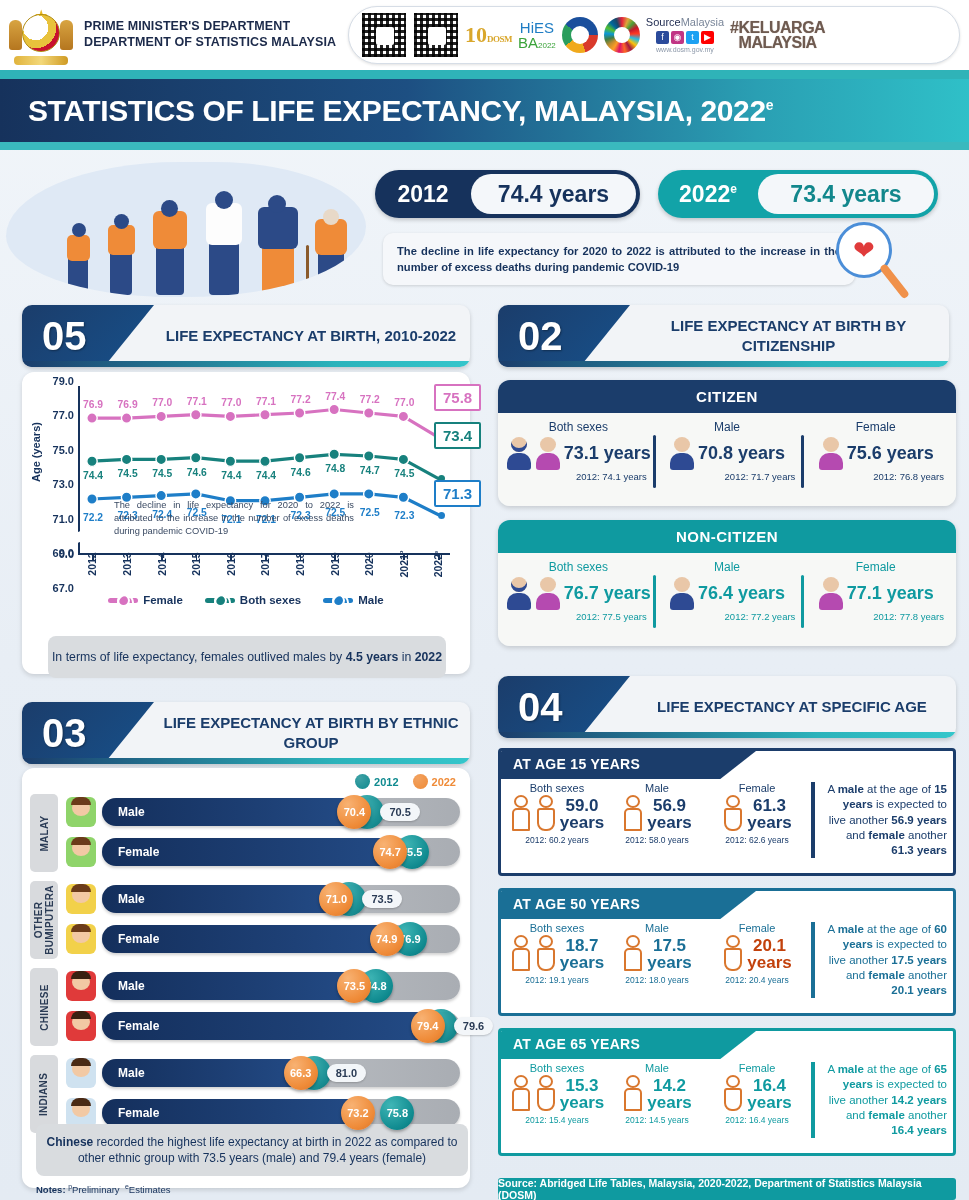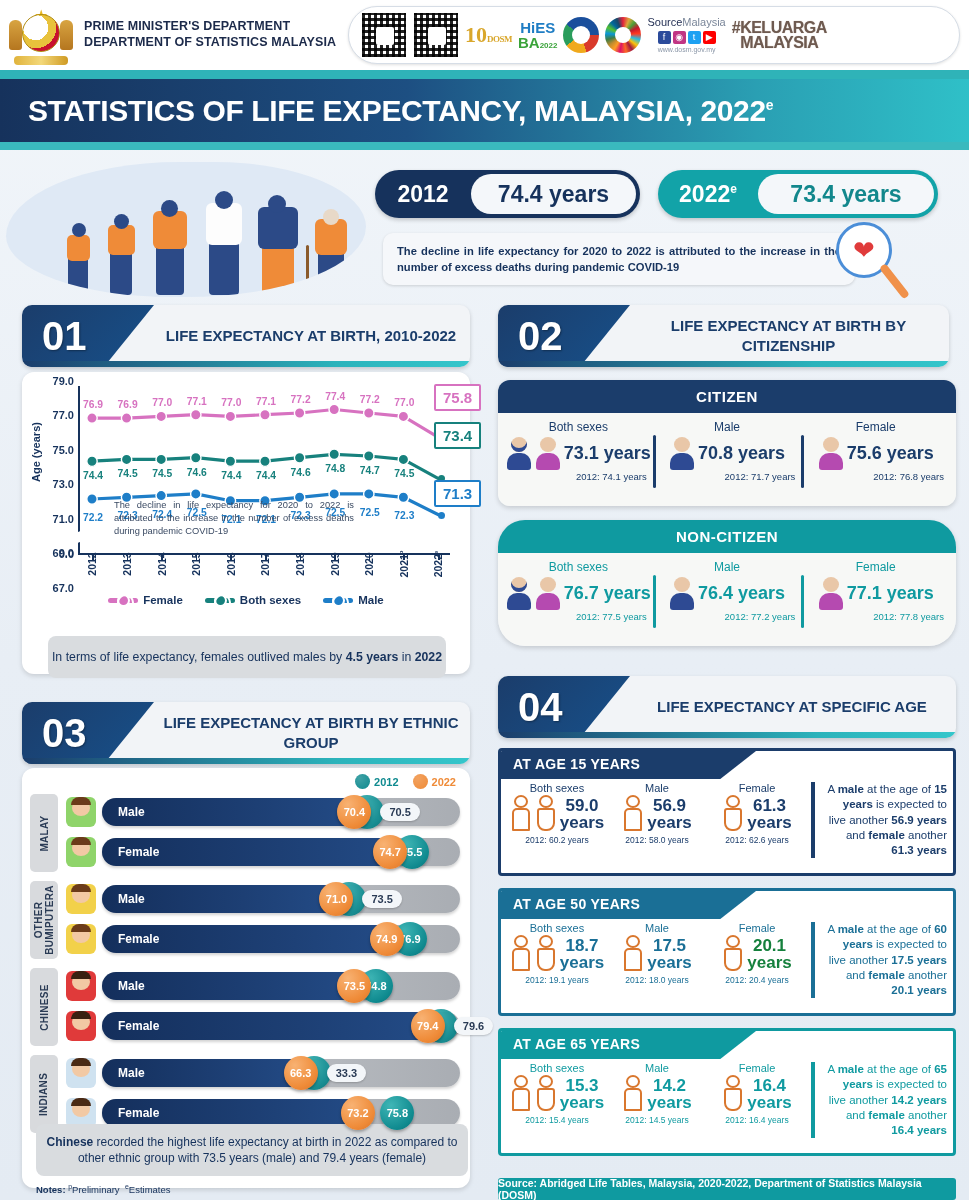--- a/index.html
+++ b/index.html
@@ -31,21 +31,21 @@
       box-shadow:0 1px 3px rgba(0,0,0,.12); overflow:hidden;}
   .qr { width:46px; height:46px; flex:0 0 auto; position:relative;
       background-image:
         repeating-linear-gradient(0deg,#222 0 3px,transparent 3px 6px),
         repeating-linear-gradient(90deg,#222 0 3px,#fff 3px 6px);
       background-blend-mode:multiply; border:1px solid #fff;}
   .qr::after { content:""; position:absolute; left:14px; top:14px; width:18px; height:18px; background:#fff; border-radius:2px;}
   .logoitem { flex:0 0 auto; display:flex; flex-direction:column; align-items:center; justify-content:center; font-size:8px;}
   .l10 { color:#d9a72c; font-weight:bold; font-size:22px; font-family:"Liberation Serif",serif; }
   .l10 small { font-size:9px; letter-spacing:-.5px;}
-  .lhies { color:#1f7dc4; font-weight:bold; font-size:15px; line-height:1; }
+  .lhies { color:#1f7dc4; font-weight:normal; font-size:15px; line-height:1; }
   .lhies .ba { color:#3aa33a; }
   .lhies .yr { font-size:8px; color:#3aa33a;}
   .lmyr { width:36px;height:36px;border-radius:50%;
       background:conic-gradient(#1a4f9c 0 25%, #d93a2b 25% 45%, #f0a91c 45% 65%, #2a9d5c 65% 85%, #1a4f9c 85% 100%);
       position:relative;}
   .lmyr::after{content:"";position:absolute;inset:9px;background:#fff;border-radius:50%;}
   .lsdg { width:36px;height:36px;border-radius:50%;
       background:conic-gradient(#e5243b,#dda63a,#4c9f38,#c5192d,#ff3a21,#26bde2,#fcc30b,#a21942,#fd6925,#dd1367,#fd9d24,#bf8b2e,#3f7e44,#0a97d9,#56c02b,#00689d,#19486a,#e5243b);
       position:relative;}
   .lsdg::after{content:"";position:absolute;inset:10px;background:#fff;border-radius:50%;font-size:5px;}
@@ -267,21 +267,21 @@
   <div class="notebox">
     <p>The decline in life expectancy for 2020 to 2022 is attributed to the increase in the number of excess deaths during pandemic COVID-19</p>
   </div>
   <div class="magnif">
       <span class="heart">❤</span>
     </div>
   <div class="maghandle"></div>
 
   <div class="sec" style="left:22px;top:305px;width:448px;height:62px;">
     <div class="num">
-        <span>01</span>
+        <span>05</span>
       </div>
     <div class="stitle">LIFE EXPECTANCY AT BIRTH, 2010-2022</div>
     <div class="underline"></div>
   </div>
   <div class="sec" style="left:498px;top:305px;width:451px;height:62px;">
     <div class="num">
         <span>02</span>
       </div>
     <div class="stitle">LIFE EXPECTANCY AT BIRTH BY CITIZENSHIP</div>
     <div class="underline"></div>
@@ -482,21 +482,21 @@
                 <span class="head" style="background:#e9c7a8"></span>
                 <span class="body" style="background:#b54ab0"></span>
               </span>
               <span class="cval" style="color:#1b3d6b">75.6 years</span>
             </div>
             <div class="cprev" style="color:#1b3d6b;align-self:flex-end;margin-right:6px;">2012: 76.8 years</div>
             <span style="position: absolute; left: 0px; top: 18px; bottom: 10px; width: 3px; border-radius: 2px; background: rgb(27, 61, 107);"></span>
           </div>
         </div>
       </div>
-      <div class="citbox" style="left: 498px; top: 520px; width: 458px; height: 126px; border-radius: 27px;">
+      <div class="citbox" style="left: 498px; top: 520px; width: 458px; height: 126px;">
         <div class="cbhead" style="background:#0f9aa0">NON-CITIZEN</div>
         <div class="cbbody">
           <div class="citcol">
             <div class="clab" style="color:#0f9aa0">Both sexes</div>
             <div class="crow">
               <span class="pfigure">
                 <span class="head" style="background:#e9c7a8;box-shadow:inset 0 -4px 0 #2e4a93"></span>
                 <span class="body" style="background:#2e4a93"></span>
               </span>
               <span class="pfigure">
@@ -645,21 +645,21 @@
             <div class="avatar" style="background:#cfe2f0;position:relative">
               <span style="position:absolute;left:50%;transform:translateX(-50%);top:3px;width:18px;height:16px;border-radius:50%;background:#f2c9a4;"></span>
               <span style="position:absolute;left:50%;transform:translateX(-50%);top:0px;width:20px;height:8px;border-radius:8px 8px 0 0;background:#4a2a14;"></span>
             </div>
             <div class="barwrap">
               <div class="barfill" style="width:57%">
                 <span class="blab">Male</span>
               </div>
               <div class="bubble b2012" style="left:211.69000000000003px;opacity:.95">&nbsp;</div>
               <div class="bubble b2022" style="left:198.69000000000003px">66.3</div>
-              <div class="pill2012v" style="left:224.69000000000003px">33.3</div>
+              <div class="pill2012v" style="left:224.69000000000003px">81.0</div>
             </div>
           </div>
           <div class="ethrow" style="top:42px">
             <div class="avatar" style="background:#cfe2f0;position:relative">
               <span style="position:absolute;left:50%;transform:translateX(-50%);top:3px;width:18px;height:16px;border-radius:50%;background:#f2c9a4;"></span>
               <span style="position:absolute;left:50%;transform:translateX(-50%);top:0px;width:20px;height:8px;border-radius:8px 8px 0 0;background:#4a2a14;"></span>
             </div>
             <div class="barwrap">
               <div class="barfill" style="width:73%">
                 <span class="blab">Female</span>
@@ -761,21 +761,21 @@
               </div>
               <div class="aprev" style="color:#1a6f96">2012: 18.0 years</div>
             </div>
             <div class="agecol">
               <div class="alab" style="color:#1a6f96">Female</div>
               <div class="arow">
                 <span class="pfig2">
                   <span class="h2" style="border-color:#d9772e"></span>
                   <span class="b2" style="border-color:#d9772e;border-radius:3px 3px 8px 8px"></span>
                 </span>
-                <span class="aval" style="color:#15803d">20.1<br>years</span>
+                <span class="aval" style="color:#c2410c">20.1<br>years</span>
               </div>
               <div class="aprev" style="color:#1a6f96">2012: 20.4 years</div>
             </div>
           </div>
           <div class="agetext" style="color:#1a6f96;border-color:#1a6f96">A <b>male</b> at the age of <b>60 years</b> is expected to live another <b>17.5 years</b> and <b>female</b> another <b>20.1 years</b></div>
         </div>
       </div>
       <div class="agebox" style="top: 1028px; height: 128px; border-color: rgb(15, 154, 160);">
         <div class="ahead">
           <div class="hbg" style="background:#0f9aa0"></div>

